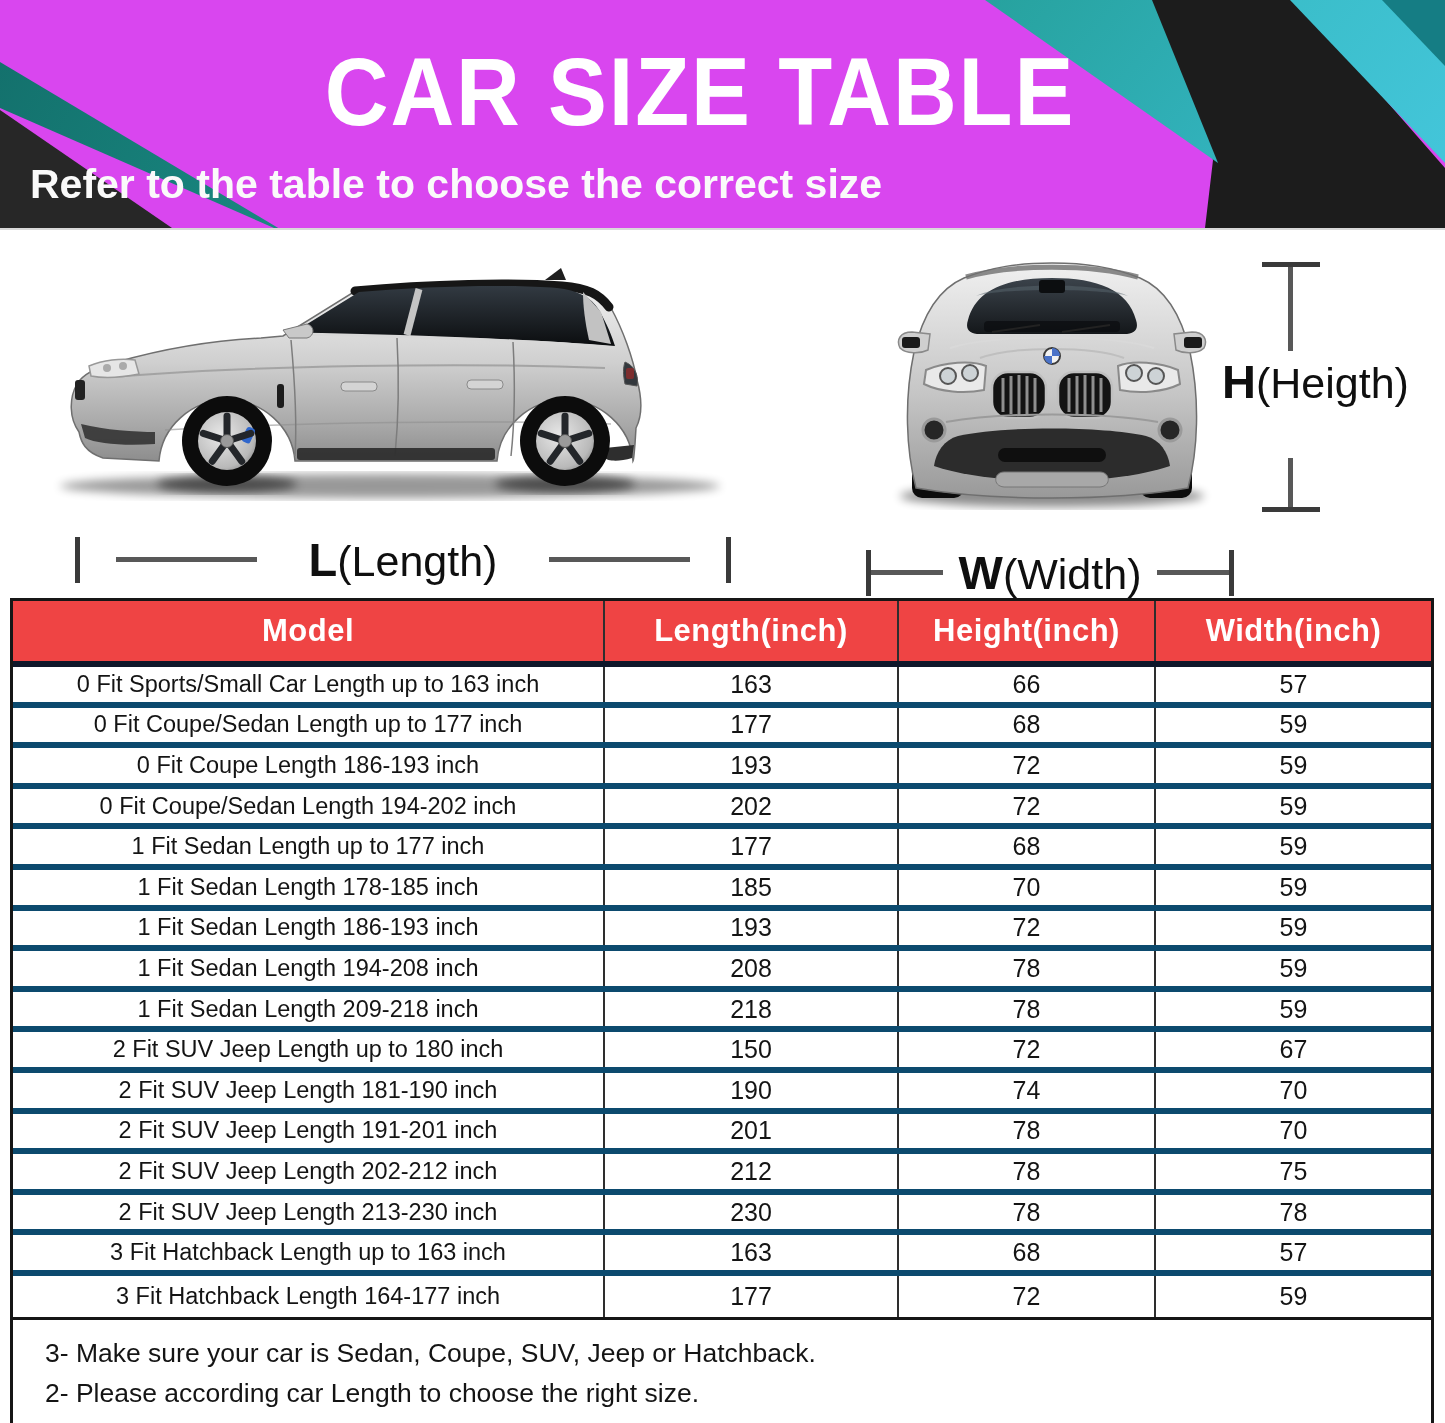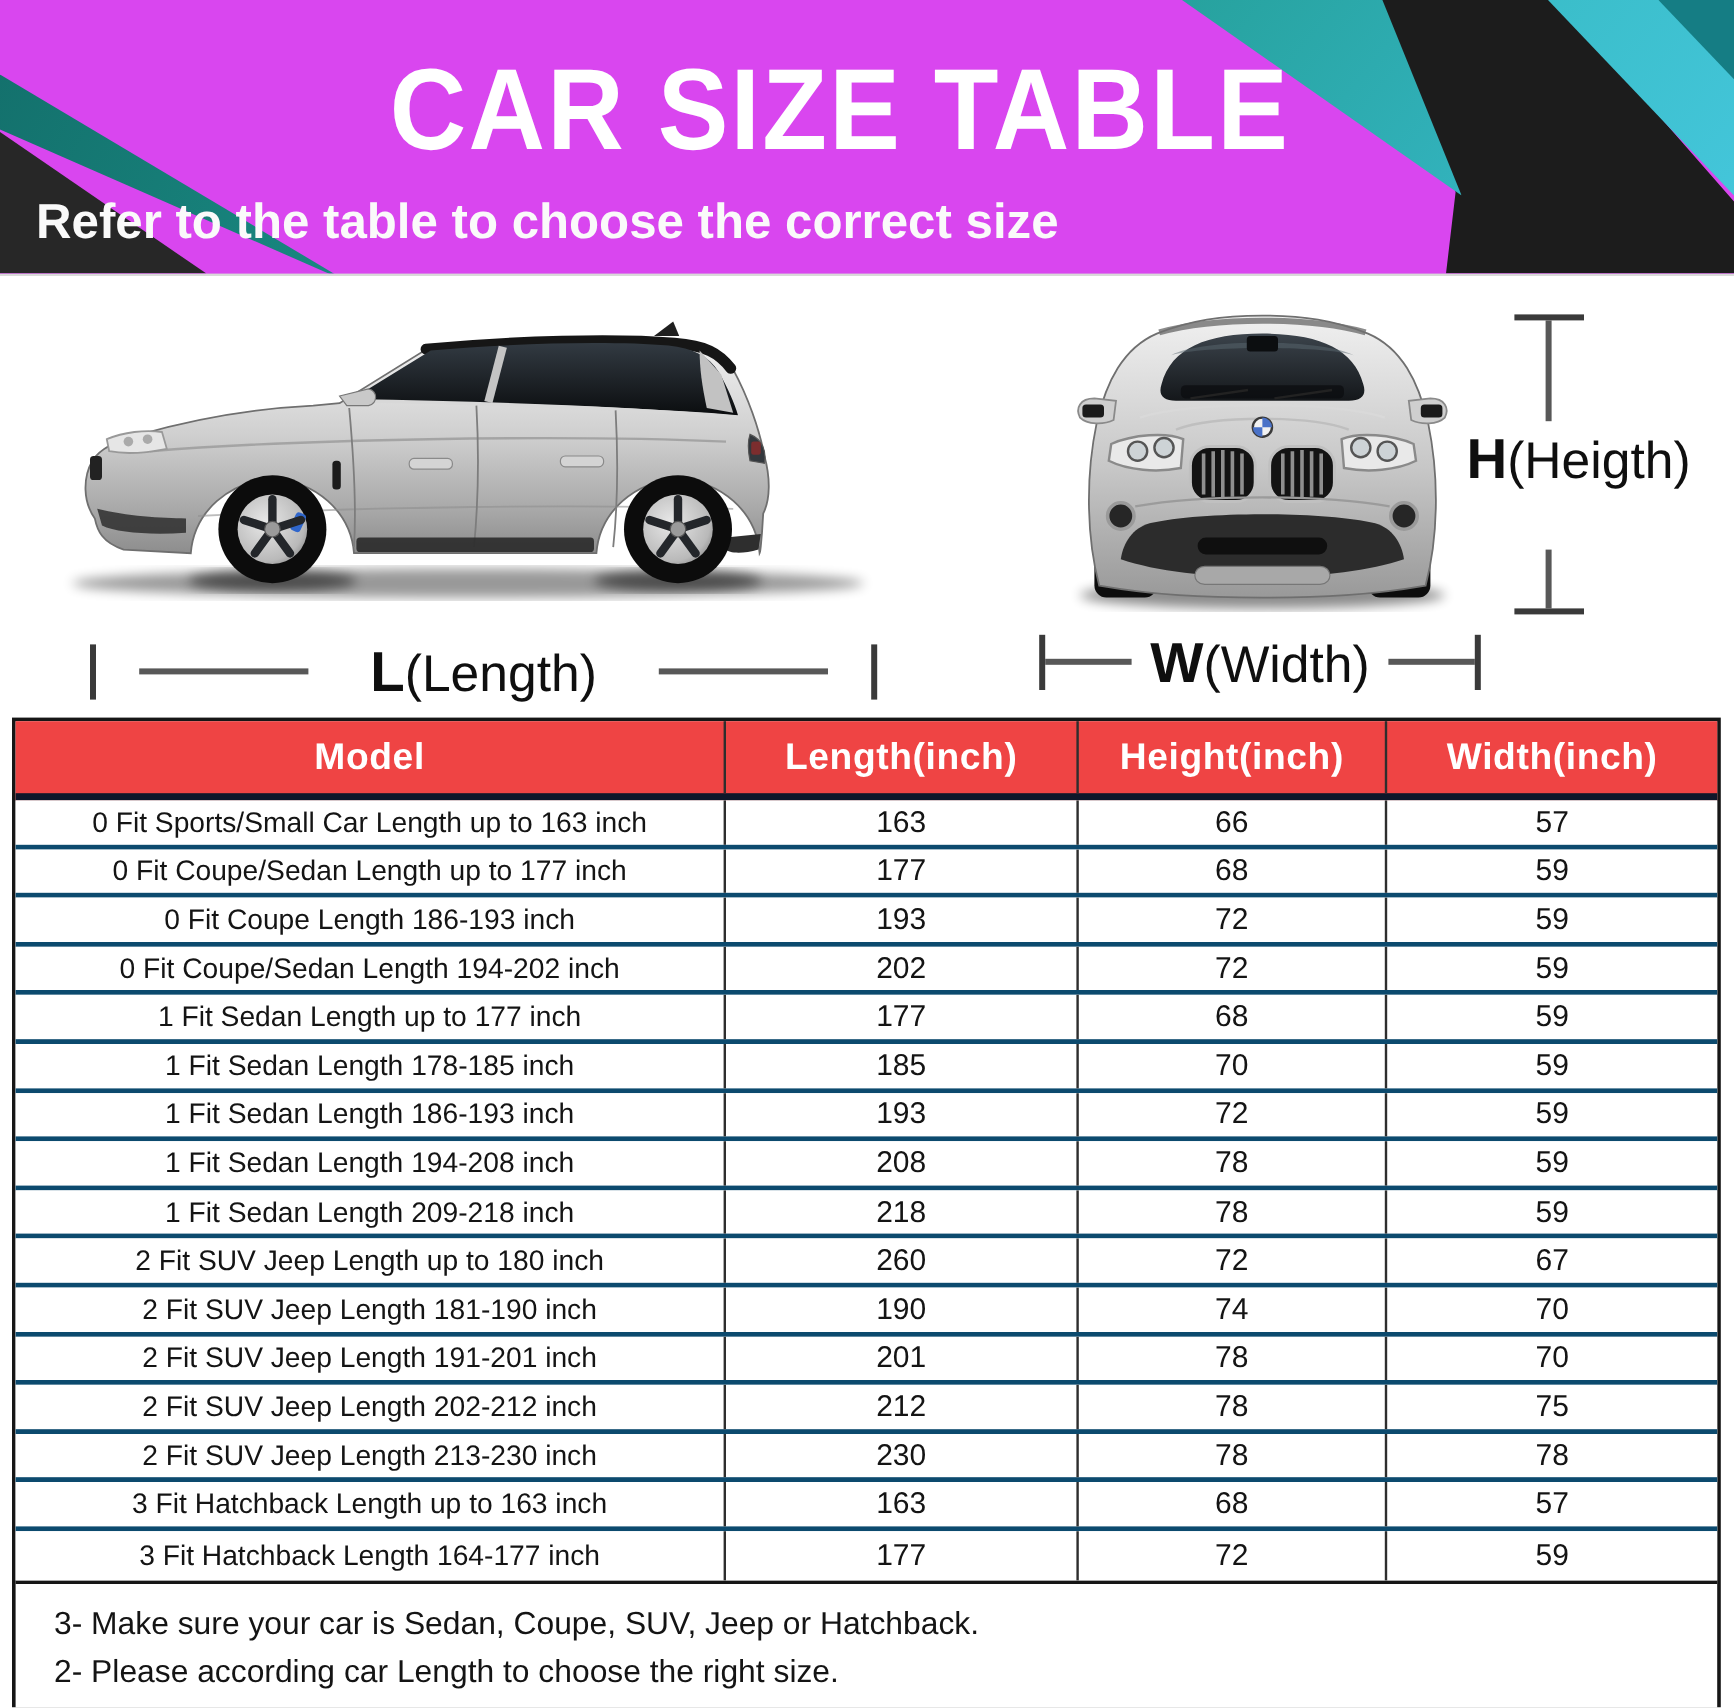--- a/index.html
+++ b/index.html
@@ -26,40 +26,40 @@
   .banner-subtitle{position:absolute;left:30px;top:162px;width:1400px;text-align:left;
                    color:#fafafa;font-weight:600;font-size:41px;line-height:1.1;}
 
   
   .figures{position:absolute;left:0;top:228px;width:1445px;height:370px;}
   .svg-side{position:absolute;left:45px;top:6px;width:700px;height:290px;}
   .svg-front{position:absolute;left:872px;top:12px;width:360px;height:280px;}
 
   .dim{position:absolute;display:flex;align-items:center;}
   .dim-l{left:75px;top:304px;width:656px;gap:36px;}
-  .dim-w{left:866px;top:296px;width:368px;}
+  .dim-w{left:866px;top:317px;width:368px;}
   .dim .cap{width:5px;height:46px;background:#3a3a3a;flex:0 0 auto;}
   .dim .seg{height:5px;background:#585858;flex:1 1 auto;}
   .dim .lbl{margin:0 16px;white-space:nowrap;color:#0f0f0f;}
   .lbl .big{font-size:47px;font-weight:bold;}
   .lbl .small{font-size:43px;font-weight:400;}
 
   .dim-h{left:1262px;top:34px;width:58px;height:250px;position:absolute;}
   .dim-h .hcap{position:absolute;left:0;width:58px;height:5px;background:#3a3a3a;}
   .hcap.top{top:0;} .hcap.bot{bottom:0;}
   .dim-h .vseg{position:absolute;left:26px;width:5px;background:#585858;}
   .vseg.v1{top:5px;height:84px;} .vseg.v2{top:196px;height:49px;}
   .h-label{position:absolute;left:1222px;top:126px;white-space:nowrap;color:#0f0f0f;}
 
   
   .table-box{position:absolute;left:10px;top:598px;width:1424px;border:3px solid #161616;
              background:#ffffff;box-sizing:border-box;}
   .t-row{display:grid;grid-template-columns:592px 294px 257px 275px;box-sizing:border-box;}
   .t-row.header{height:66px;background:#ef4444;border-bottom:6px solid #0f172a;}
-  .t-row.data{height:40.6px;border-bottom:4px solid #0c4a6e;background:#ffffff;}
+  .t-row.data{height:40.6px;border-bottom:6px solid #0c4a6e;background:#ffffff;}
   .rows-wrap .t-row.data:last-child{border-bottom:none;}
   .rows-wrap{border-bottom:3px solid #161616;}
   .cell{display:flex;align-items:center;justify-content:center;box-sizing:border-box;
         border-right:2px solid #2e2e2e;overflow:hidden;}
   .cell:last-child{border-right:none;}
   .header .cell{color:#ffffff;font-size:31px;font-weight:700;letter-spacing:.5px;}
   .data .cell{color:#141414;font-size:23.5px;}
   .data .cell.c1,.data .cell.c2,.data .cell.c3{font-size:25px;}
   .notes{padding:13px 0 10px 32px;}
   .note-line{font-size:26.5px;color:#141414;line-height:40px;margin:0;}
@@ -312,21 +312,21 @@
           <div class="cell c3">59</div>
         </div>
         <div class="t-row data">
           <div class="cell c0">1 Fit Sedan Length 209-218 inch</div>
           <div class="cell c1">218</div>
           <div class="cell c2">78</div>
           <div class="cell c3">59</div>
         </div>
         <div class="t-row data">
           <div class="cell c0">2 Fit SUV Jeep Length up to 180 inch</div>
-          <div class="cell c1">260</div>
+          <div class="cell c1">150</div>
           <div class="cell c2">72</div>
           <div class="cell c3">67</div>
         </div>
         <div class="t-row data">
           <div class="cell c0">2 Fit SUV Jeep Length 181-190 inch</div>
           <div class="cell c1">190</div>
           <div class="cell c2">74</div>
           <div class="cell c3">70</div>
         </div>
         <div class="t-row data">

